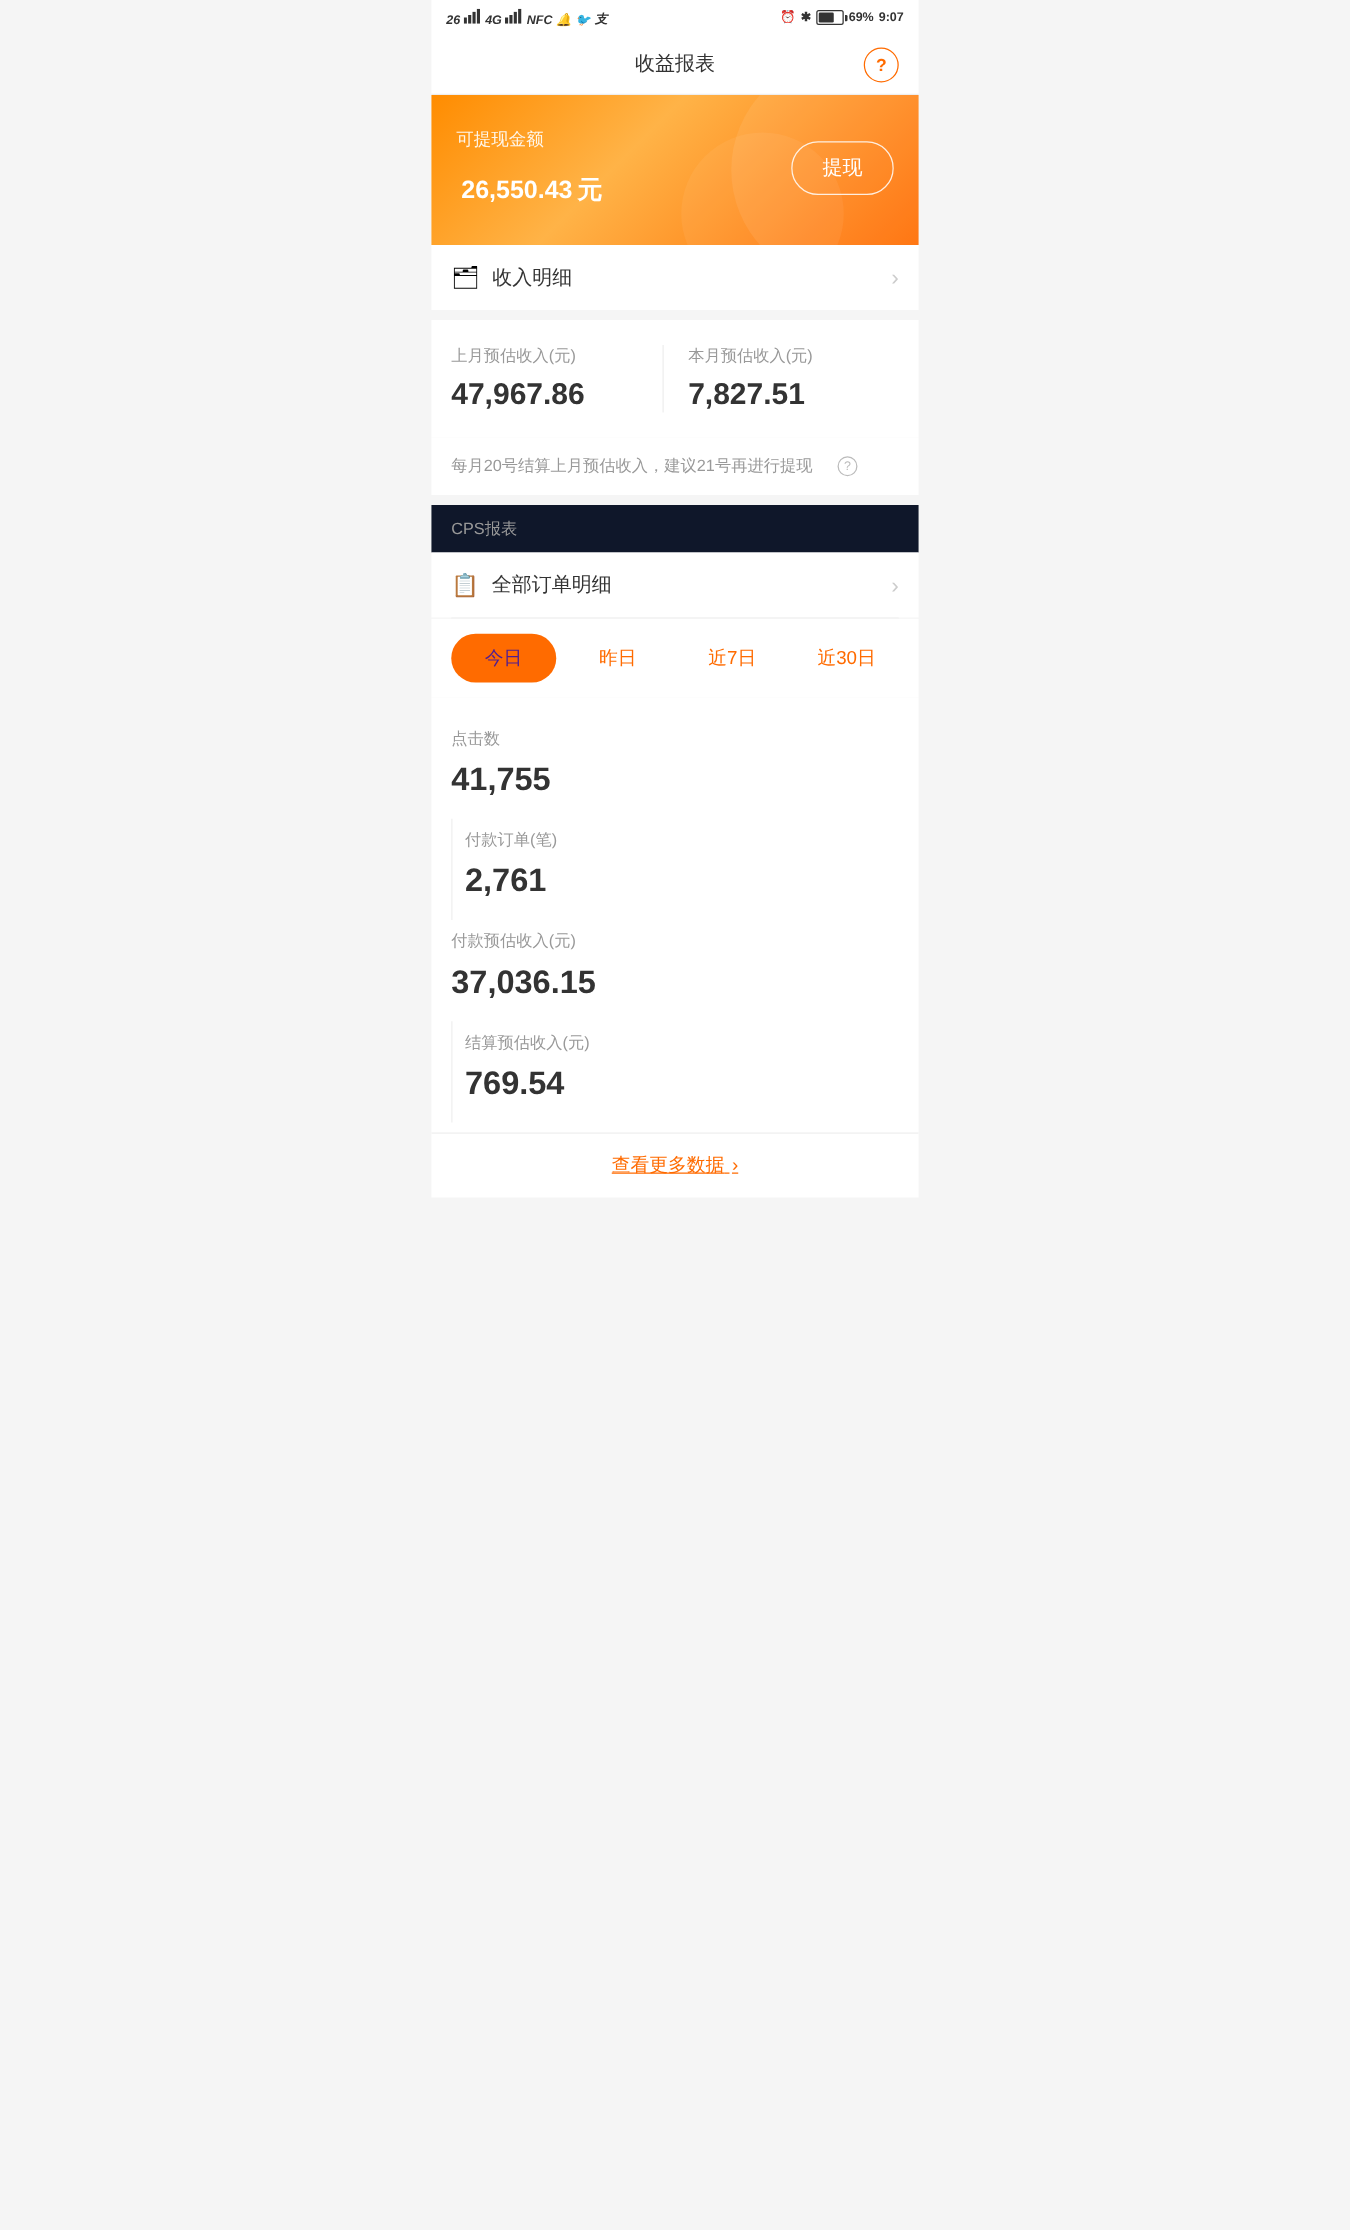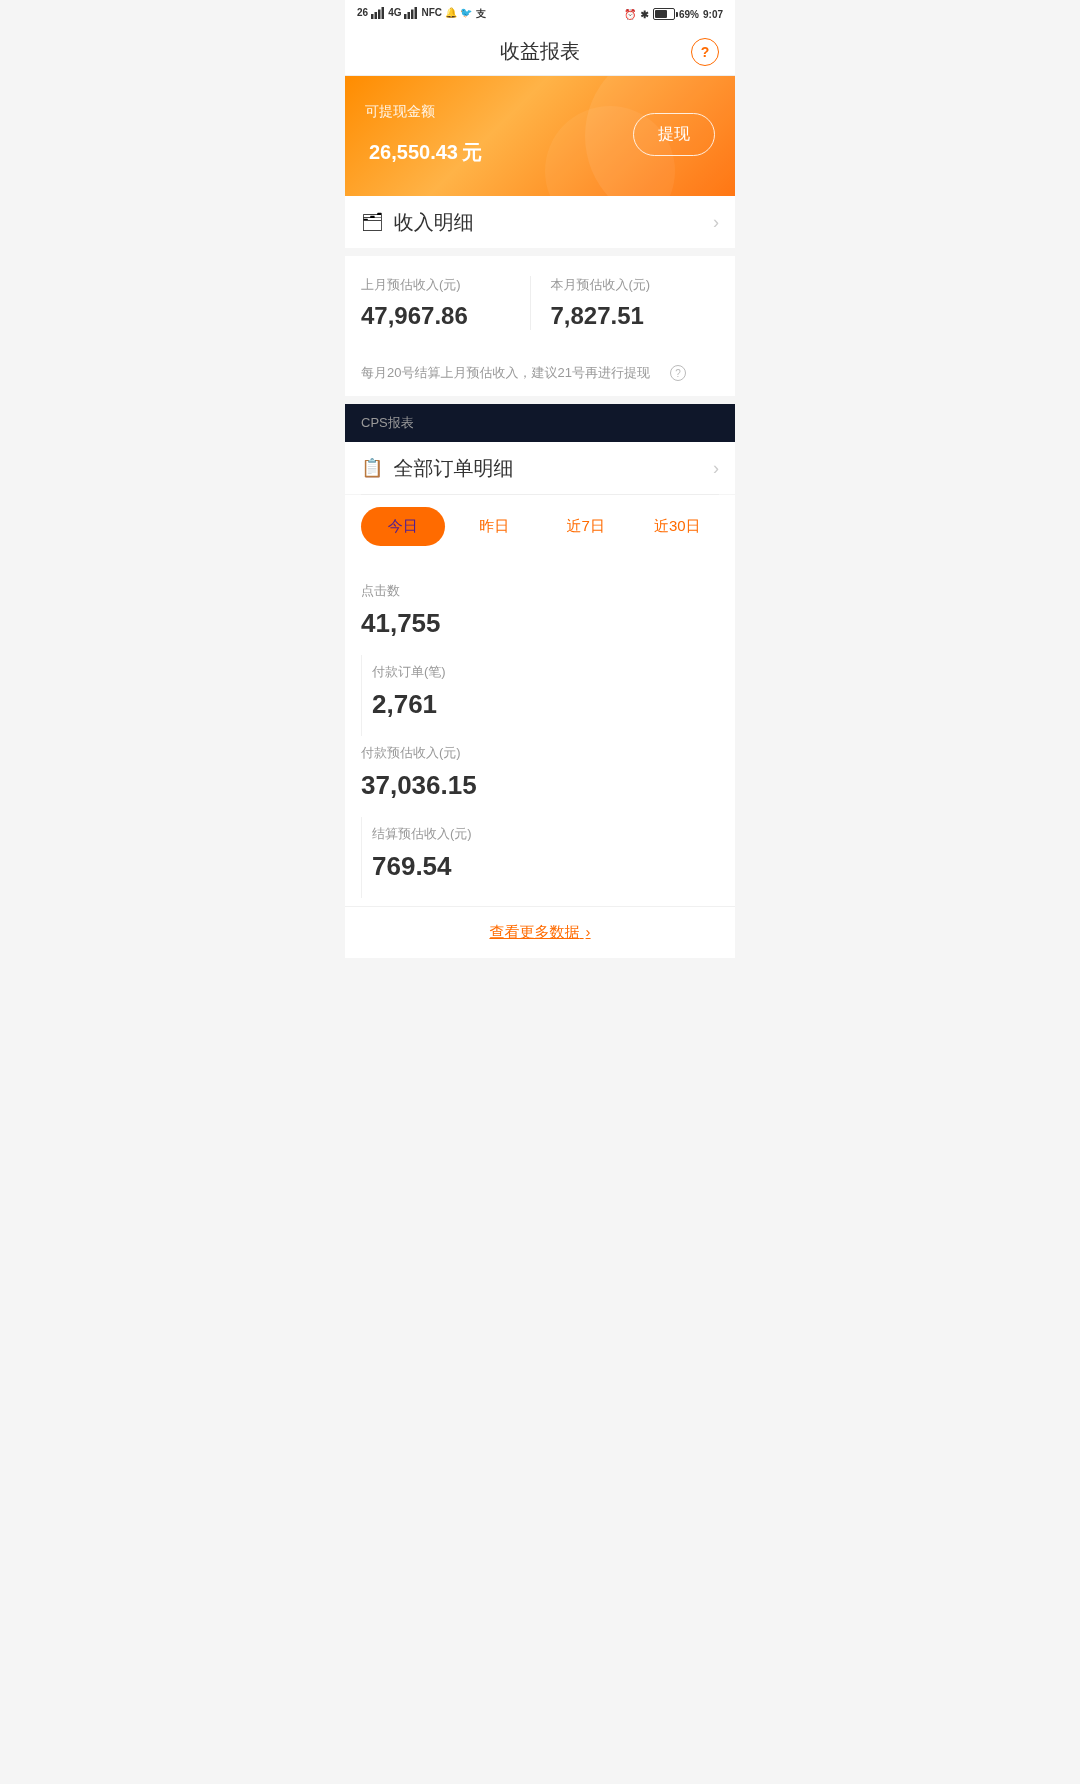--- a/index.html
+++ b/index.html
@@ -17,21 +17,21 @@
     .status-bar {
       background: #fff;
       height: 28px;
       display: flex;
       align-items: center;
       justify-content: space-between;
       padding: 0 12px;
       font-size: 11px;
       color: #333;
     }
-    .status-left { display: flex; align-items: flex-start; gap: 3px; font-size: 10px; font-weight: 600; }
+    .status-left { display: flex; align-items: flex-end; gap: 3px; font-size: 10px; font-weight: 600; font-style: italic; }
     .status-right { display: flex; align-items: center; gap: 4px; font-size: 10px; font-weight: 600; }
     .battery {
       display: inline-flex; align-items: center;
       border: 1.5px solid #333; border-radius: 2px;
       width: 22px; height: 12px; padding: 1px; position: relative;
     }
     .battery::after {
       content: '';
       position: absolute; right: -4px; top: 3px;
       width: 2px; height: 5px;
@@ -46,21 +46,21 @@
     .nav-bar {
       background: #fff;
       height: 48px;
       display: flex;
       align-items: center;
       justify-content: center;
       position: relative;
       border-bottom: 1px solid #eee;
     }
     .nav-title {
-      font-size: 20px;
+      font-size: 16px;
       color: #333;
       font-weight: 500;
     }
     .nav-help {
       position: absolute;
       right: 16px;
       width: 28px; height: 28px;
       border-radius: 50%;
       border: 1.5px solid #ff6b00;
       display: flex; align-items: center; justify-content: center;
@@ -135,21 +135,21 @@
       padding: 0 16px;
       height: 52px;
       cursor: pointer;
     }
     .section-row .row-icon {
       margin-right: 10px;
       font-size: 18px;
     }
     .section-row .row-label {
       flex: 1;
-      font-size: 20px;
+      font-size: 16px;
       color: #333;
     }
     .section-row .row-arrow {
       color: #ccc;
       font-size: 18px;
     }
     .divider {
       height: 8px;
       background: #f5f5f5;
     }

